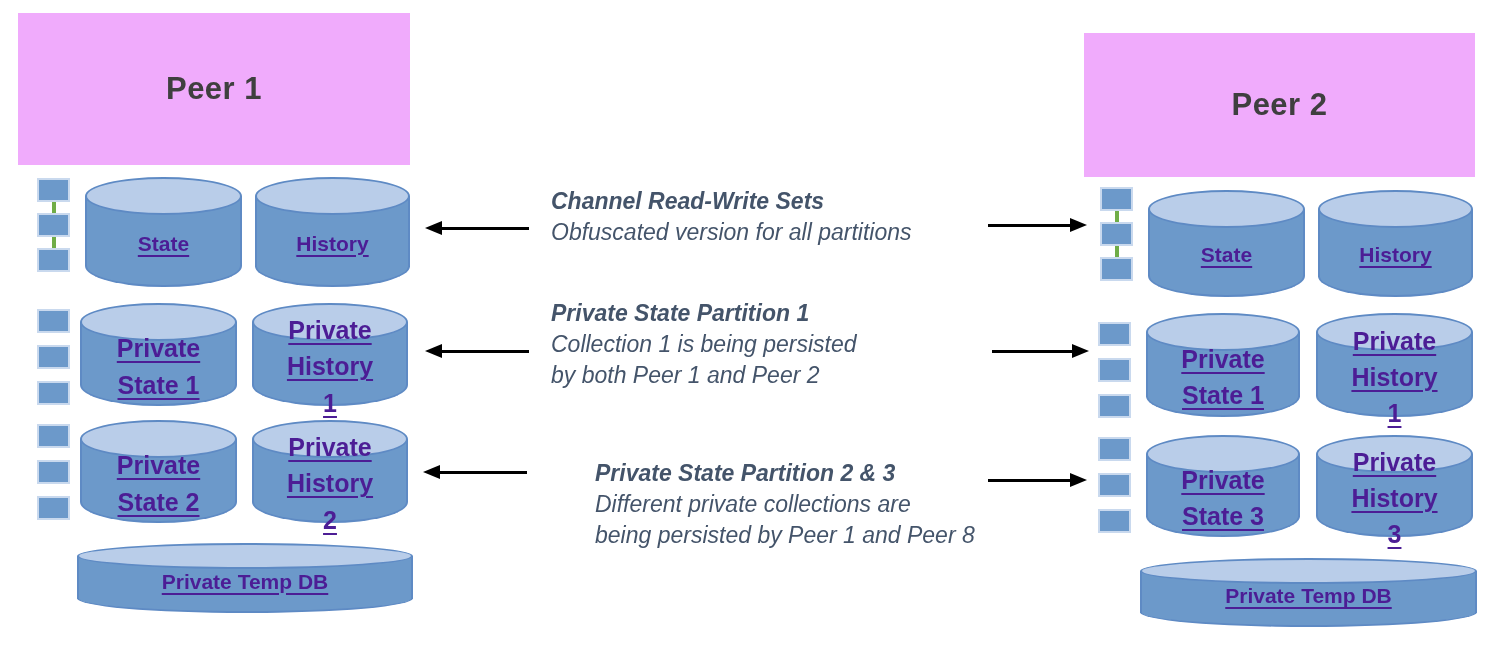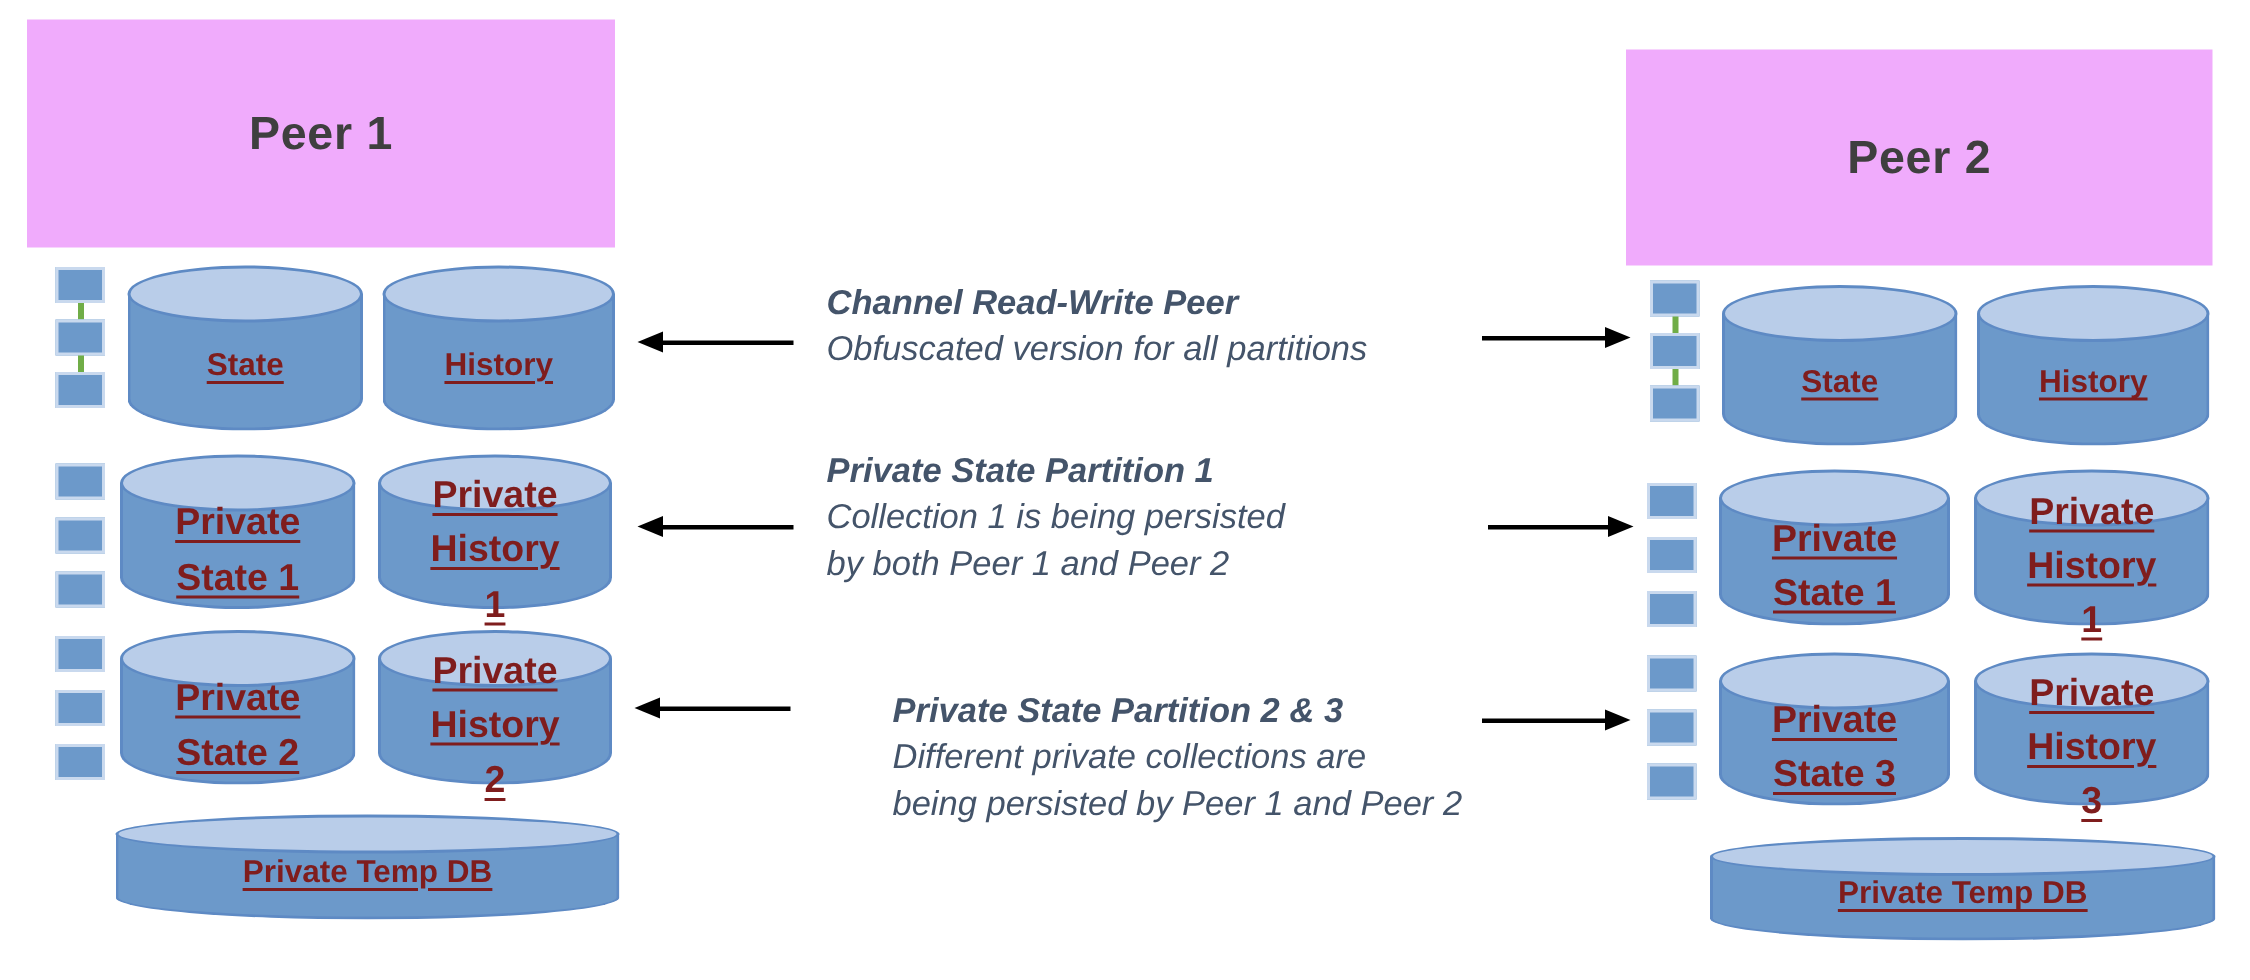--- a/index.html
+++ b/index.html
@@ -25,21 +25,21 @@
     position:absolute;left:0;right:0;top:0;background:#B9CDE9;
     border:2px solid #5E8AC4;border-radius:50%;box-sizing:border-box;
   }
   .std .cyl-top{height:38px;}
   .std .cyl-body{top:19px;border-radius:0 0 78px 78px / 0 0 21px 21px;}
   .flat .cyl-top{height:26px;}
   .flat .cyl-body{top:13px;border-radius:0 0 170px 170px / 0 0 15px 15px;}
   .cyl-label{
     position:absolute;left:4px;right:4px;top:32px;bottom:8px;
     display:flex;align-items:center;justify-content:center;text-align:center;
-    color:#7f1d1d;font-weight:bold;
+    color:#4c1d95;font-weight:bold;
     text-decoration:underline;text-decoration-thickness:2px;text-underline-offset:4px;
     line-height:1.45;
   }
   .one-line{font-size:21px;white-space:nowrap;}
   .two-line{font-size:25px;}
   .two-line .wrap{max-width:104px;}
   .flat .cyl-label{top:18px;bottom:10px;font-size:21px;white-space:nowrap;}
   
   .chain{position:absolute;display:flex;flex-direction:column;align-items:center;}
   .sq{
@@ -137,38 +137,38 @@
 
   <div class="cyl flat" style="left:77px;top:543px;width:336px;height:70px;">
     <div class="cyl-body"></div>
     <div class="cyl-top"></div>
     <div class="cyl-label">Private Temp DB</div>
   </div>
 
   <div class="arrow arrow-left" style="left:441px;top:227px;width:88px;"></div>
   <div class="arrow arrow-right" style="left:988px;top:224px;width:82px;"></div>
   <div class="ann" style="left:551px;top:186px;">
-    <div class="ann-title">Channel Read-Write Peer</div>
+    <div class="ann-title">Channel Read-Write Sets</div>
     <div>Obfuscated version for all partitions</div>
   </div>
 
   <div class="arrow arrow-left" style="left:441px;top:350px;width:88px;"></div>
   <div class="arrow arrow-right" style="left:992px;top:350px;width:80px;"></div>
   <div class="ann" style="left:551px;top:298px;">
     <div class="ann-title">Private State Partition 1</div>
     <div>Collection 1 is being persisted</div>
     <div>by both Peer 1 and Peer 2</div>
   </div>
 
   <div class="arrow arrow-left" style="left:439px;top:471px;width:88px;"></div>
   <div class="arrow arrow-right" style="left:988px;top:479px;width:82px;"></div>
   <div class="ann" style="left:551px;top:458px;margin-left:44px;">
     <div class="ann-title">Private State Partition 2 &amp; 3</div>
     <div>Different private collections are</div>
-    <div>being persisted by Peer 1 and Peer 2</div>
+    <div>being persisted by Peer 1 and Peer 8</div>
   </div>
 
   <div class="peer-box" style="left:1084px;top:33px;width:391px;height:144px;">
     <span class="peer-title">Peer 2</span>
   </div>
 
   <div class="chain" style="left:1100px;top:187px;">
     <div class="sq"></div>
     <div class="link"></div>
     <div class="sq"></div>

